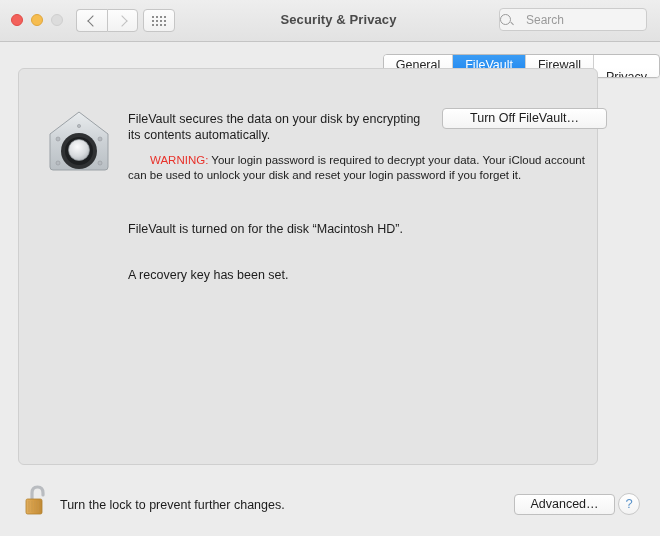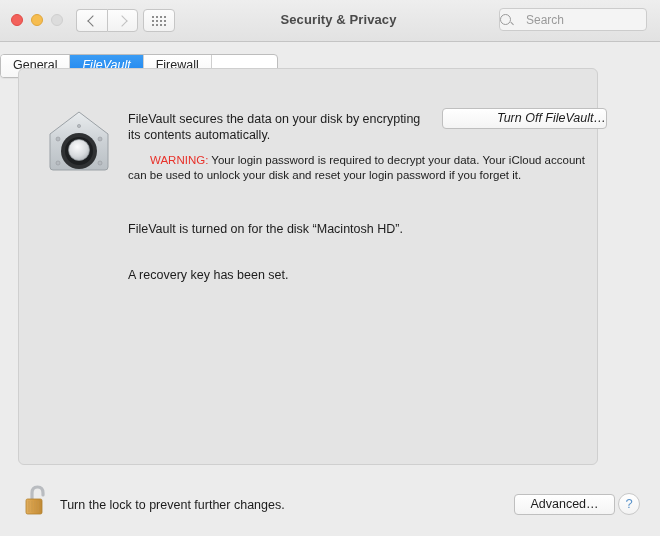--- a/index.html
+++ b/index.html
@@ -149,21 +149,21 @@
   .search-ph {
     font-size: 12px;
     color: #9a9a9a;
   }
 
   
   #tabbar {
     position: relative;
     height: 28px;
     display: flex;
-    justify-content: flex-start;
+    justify-content: flex-end;
     align-items: flex-start;
     padding-top: 12px;
   }
   .tabs {
     display: flex;
     border: 1px solid #bdbdbd;
     border-radius: 4px;
     overflow: hidden;
     height: 22px;
     background: #fff;
@@ -177,21 +177,20 @@
     color: #262626;
     background: linear-gradient(to bottom, #ffffff 0%, #f7f7f7 100%);
     border-right: 1px solid #cfcfcf;
     box-sizing: border-box;
     white-space: nowrap;
   }
   .tab:last-child { border-right: none; margin-top: 12px; }
   .tab.active {
     background: linear-gradient(to bottom, #3b9cf4 0%, #1c84ef 100%);
     color: #ffffff;
-    font-style: italic;
   }
 
   
   #panel {
     position: absolute;
     left: 18px;
     top: 68px;
     width: 580px;
     height: 397px;
     background: #e4e4e4;
@@ -225,23 +224,22 @@
     left: 423px;
     top: 39px;
     width: 165px;
     height: 21px;
     background: linear-gradient(to bottom, #ffffff 0%, #f4f4f4 100%);
     border: 1px solid #bfbfbf;
     border-radius: 4px;
     box-sizing: border-box;
     font-size: 12.5px;
     color: #1c1c1c;
-    text-align: right;
+    text-align: center;
     line-height: 19px;
-    font-style: italic;
   }
 
   .warning {
     position: absolute;
     left: 109px;
     top: 84px;
     width: 465px;
     font-size: 11.5px;
     line-height: 14.5px;
     color: #1c1c1c;

